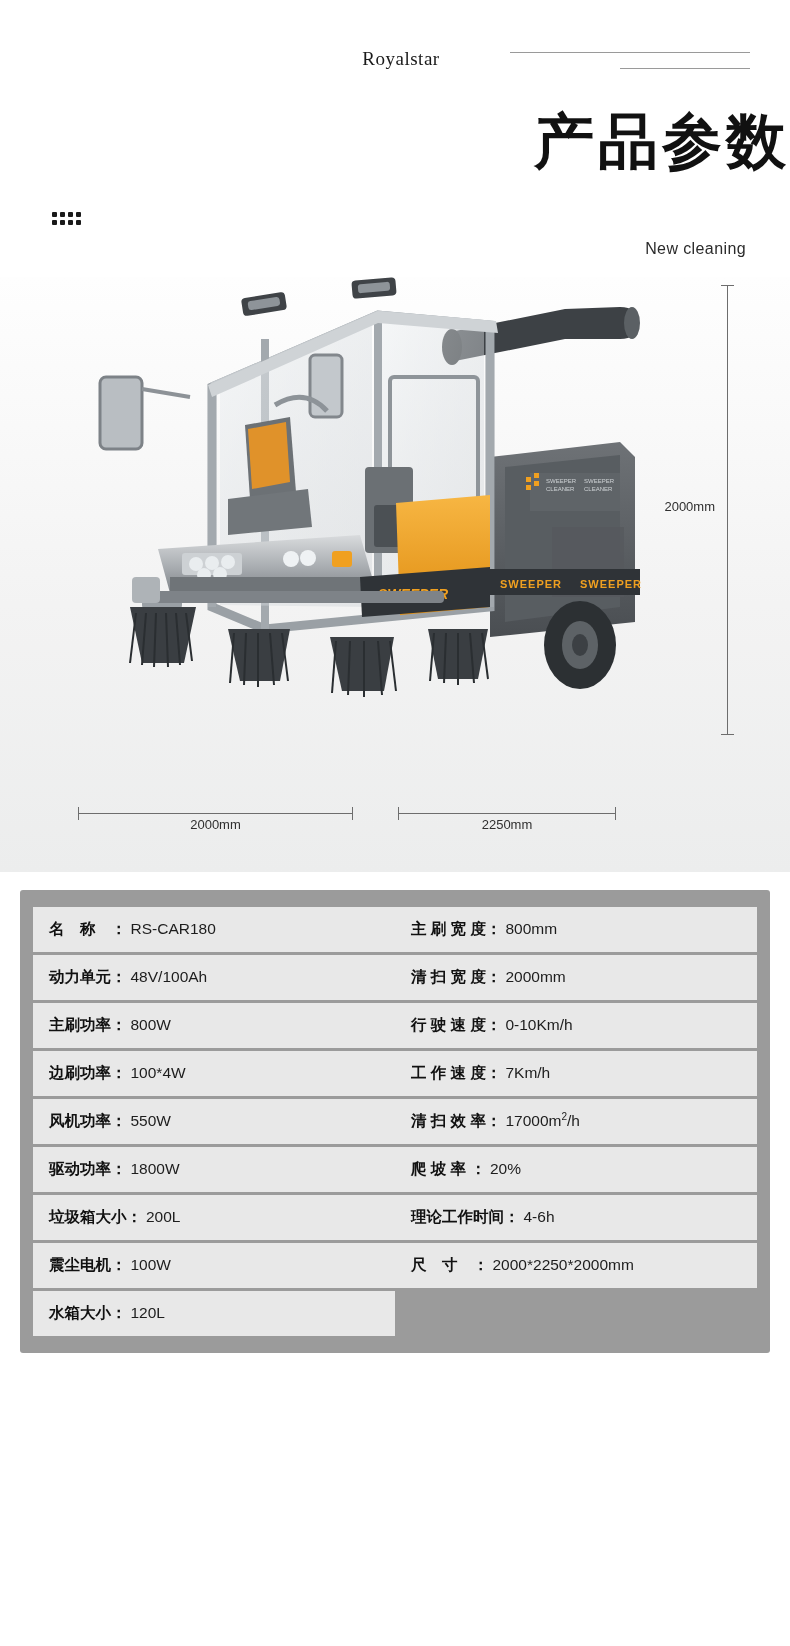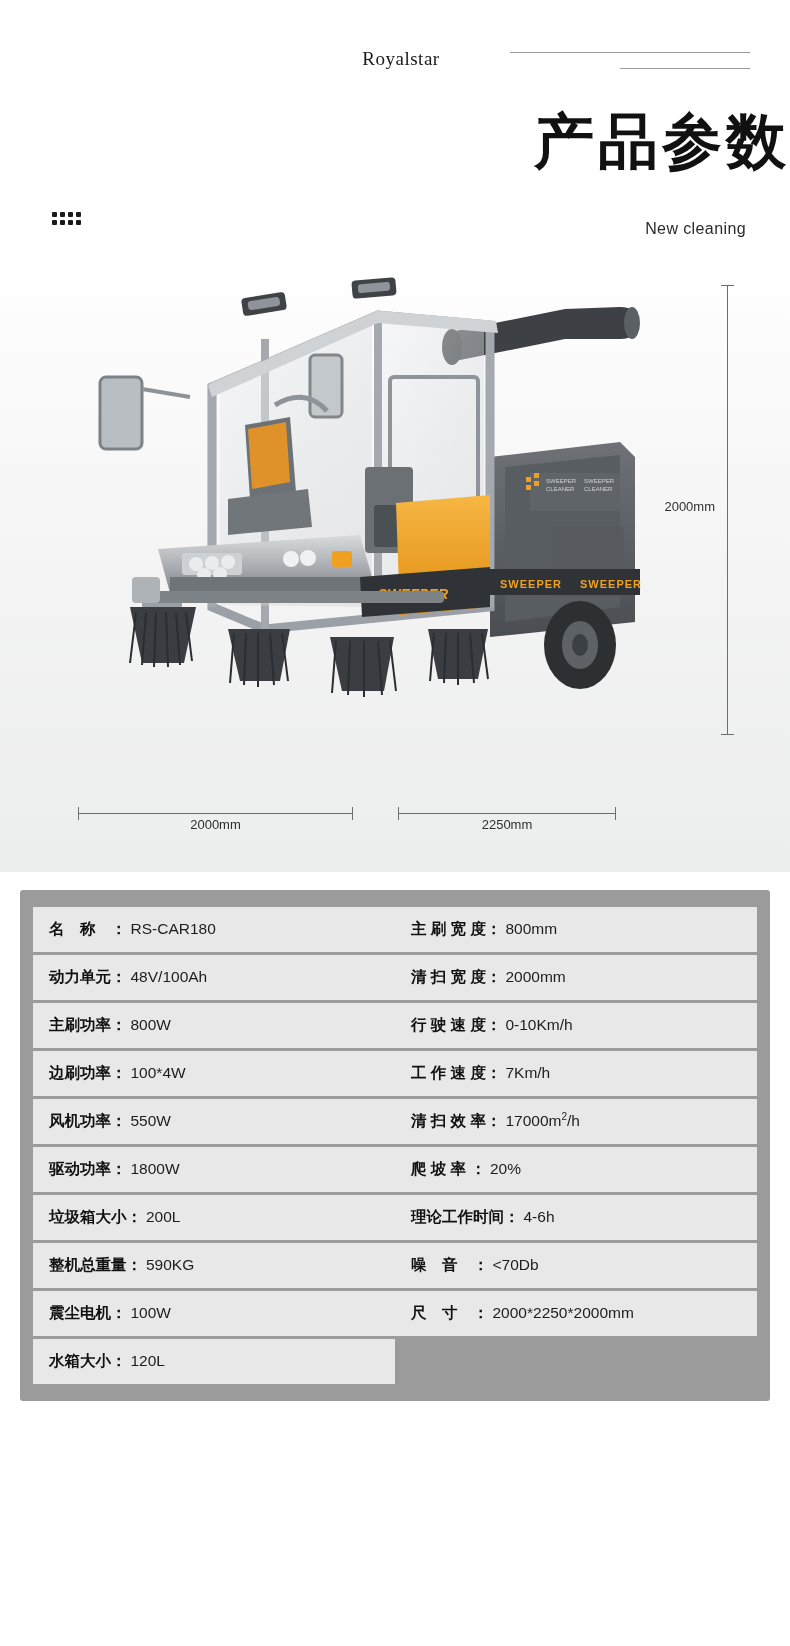--- a/index.html
+++ b/index.html
@@ -68,21 +68,21 @@
   }
   .dots-row .dot {
     width: 5px; height: 5px;
     background: #1a1a1a;
     border-radius: 1px;
   }
 
   .subtitle-en {
     position: absolute;
     right: 44px;
-    top: 220px;
+    top: 240px;
     font-size: 16px;
     color: #2b2b2b;
     letter-spacing: 0.4px;
   }
 
   
   .product-stage {
     position: relative;
     margin: 52px 0 0 0;
     height: 595px;
@@ -437,24 +437,20 @@
         </tr>
         <tr>
           <td class="left"><span class="k">驱动功率：</span><span class="v">1800W</span></td>
           <td class="right"><span class="k">爬 坡 率 ：</span><span class="v">20%</span></td>
         </tr>
         <tr>
           <td class="left"><span class="k">垃圾箱大小：</span><span class="v">200L</span></td>
           <td class="right"><span class="k">理论工作时间：</span><span class="v">4-6h</span></td>
         </tr>
         <tr>
-          <td class="left"><span class="k">整机总重量：</span><span class="v">590KG</span></td>
-          <td class="right"><span class="k">噪　音　：</span><span class="v">&lt;70Db</span></td>
-        </tr>
-        <tr>
           <td class="left"><span class="k">震尘电机：</span><span class="v">100W</span></td>
           <td class="right"><span class="k">尺　寸　：</span><span class="v">2000*2250*2000mm</span></td>
         </tr>
         <tr>
           <td class="left"><span class="k">水箱大小：</span><span class="v">120L</span></td>
           <td class="right empty"></td>
         </tr>
       </tbody>
   </table>
 </div>

